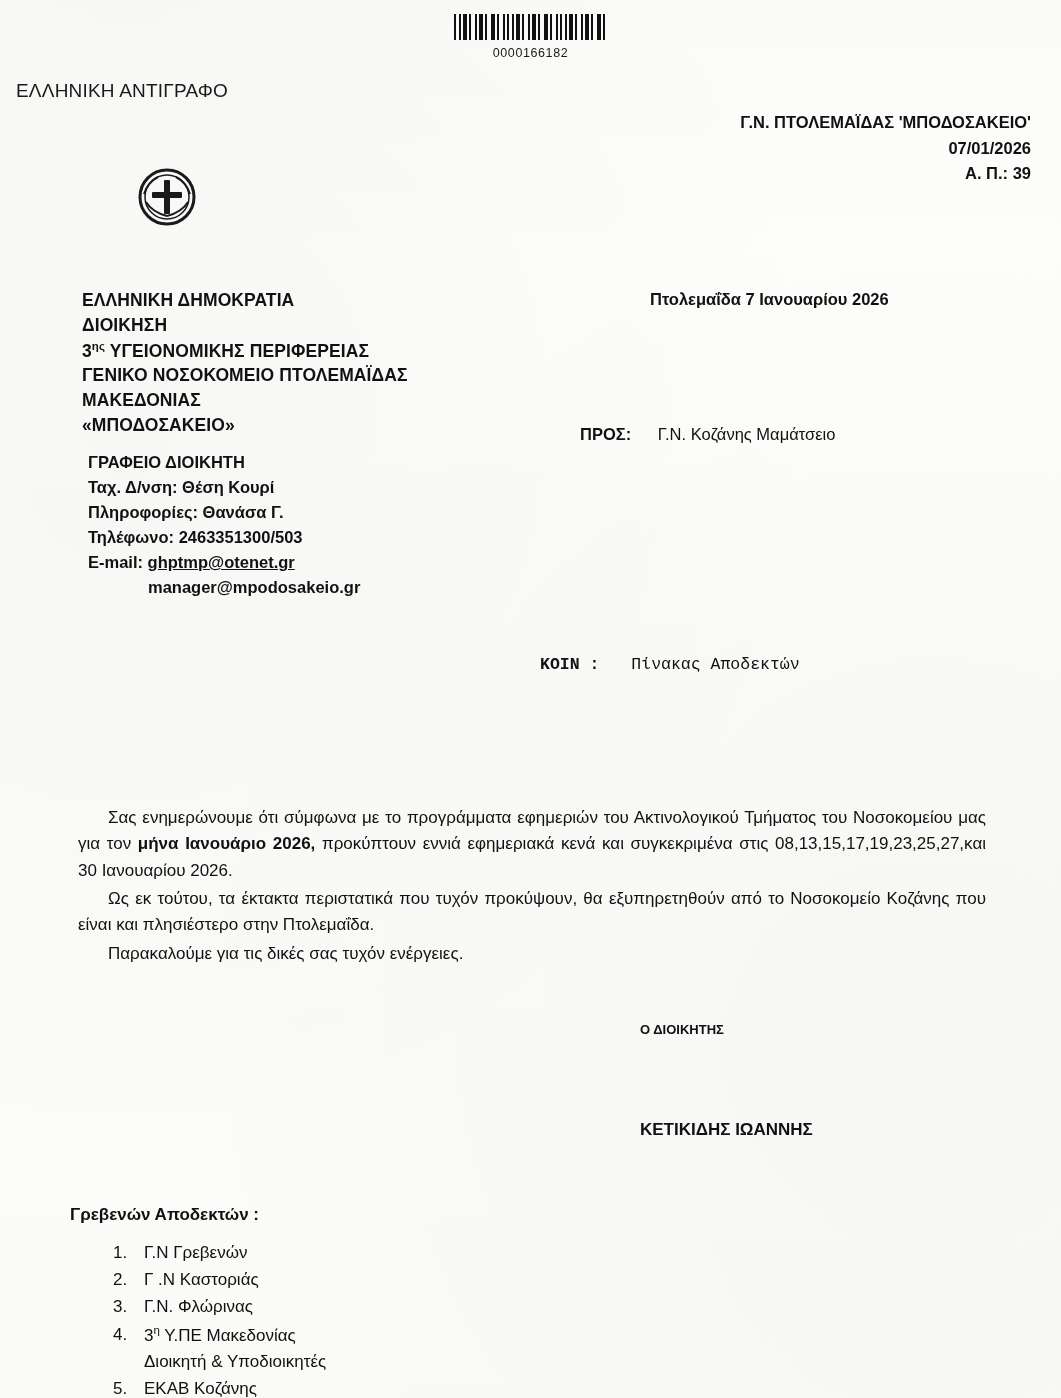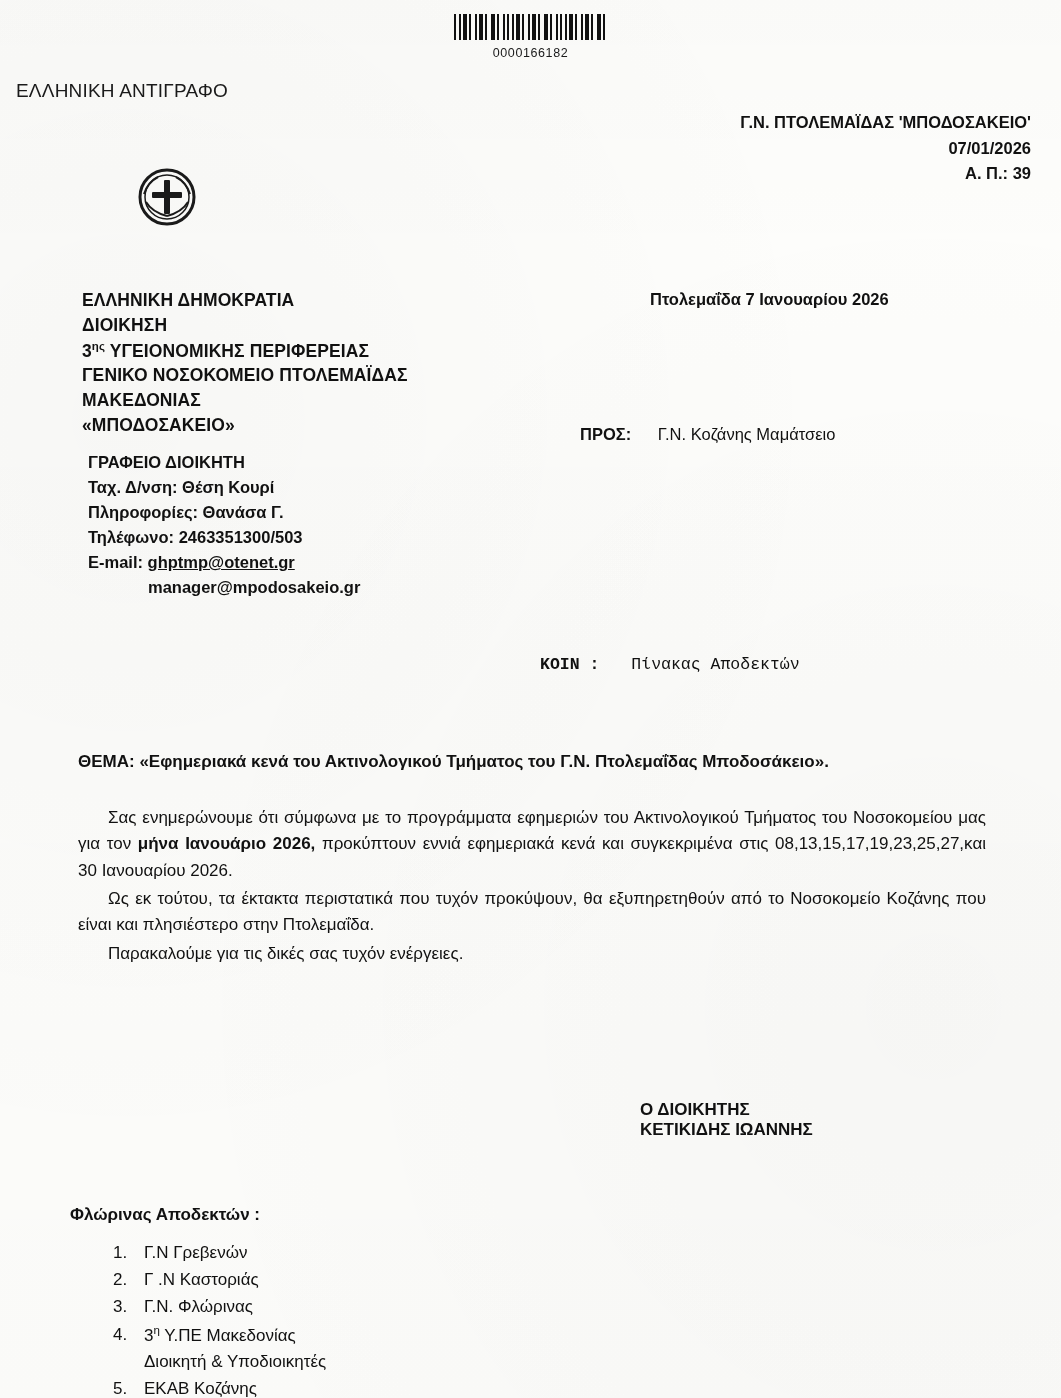--- a/index.html
+++ b/index.html
@@ -144,22 +144,22 @@
   .body p { margin: 0 12px 2px 0; text-indent: 30px; }
   
   .digital-sig {
     left: 312px; top: 1043px;
     font-size: 11.5px;
     line-height: 1.32;
     color: #1b1b1b;
     letter-spacing: .1px;
   }
   .signer {
-    left: 640px; top: 1100px;
-    font-size: 17px;
+    left: 640px; top: 1022px;
+    font-size: 13px;
     font-weight: bold;
     color: #111;
     line-height: 1.2;
   }
   .signer-name {
     left: 640px; top: 1120px;
     font-size: 17px;
     font-weight: bold;
     color: #111;
   }
@@ -246,33 +246,32 @@
   <div class="abs pros-row">
     <span class="lbl">ΠΡΟΣ:</span>
     <span class="val">Γ.Ν. Κοζάνης Μαμάτσειο</span>
   </div>
 
   <div class="abs koin-row">
     <span class="lbl">ΚΟΙΝ :</span>
     <span class="val">Πίνακας Αποδεκτών</span>
   </div>
 
-  <div class="abs subject">ΘΕΜΑ: «Εφημεριακά κενά του Ακτινολογικού Τμήματος του Γ.Ν. Πτολεμαΐδας Μποδοσάκειο».</div>
 
   <div class="abs body">
     <p><span>Σας ενημερώνουμε ότι σύμφωνα με το προγράμματα εφημεριών του Ακτινολογικού Τμήματος του Νοσοκομείου μας για τον </span><span class="b">μήνα Ιανουάριο 2026,</span><span> προκύπτουν εννιά εφημεριακά κενά και συγκεκριμένα στις 08,13,15,17,19,23,25,27,και 30 Ιανουαρίου 2026.</span></p>
     <p>Ως εκ τούτου, τα έκτακτα περιστατικά που τυχόν προκύψουν, θα εξυπηρετηθούν από το Νοσοκομείο Κοζάνης που είναι και πλησιέστερο στην Πτολεμαΐδα.</p>
     <p>Παρακαλούμε για τις δικές σας τυχόν ενέργειες.</p>
   </div>
 
 
   <div class="abs signer">Ο ΔΙΟΙΚΗΤΗΣ</div>
   <div class="abs signer-name">ΚΕΤΙΚΙΔΗΣ ΙΩΑΝΝΗΣ</div>
 
-  <div class="abs recip-title">Φλώρινας Αποδεκτών :</div>
+  <div class="abs recip-title">Γρεβενών Αποδεκτών :</div>
   <ol class="abs recip-list">
     <li><span>Γ.Ν Γρεβενών</span></li>
     <li><span>Γ .Ν Καστοριάς</span></li>
     <li><span>Γ.Ν. Φλώρινας</span></li>
     <li>
       <span>3</span><sup>η</sup><span> Υ.ΠΕ Μακεδονίας</span>
       <span class="sub">Διοικητή &amp; Υποδιοικητές</span>
     </li>
     <li><span>ΕΚΑΒ Κοζάνης</span></li>
   </ol>

